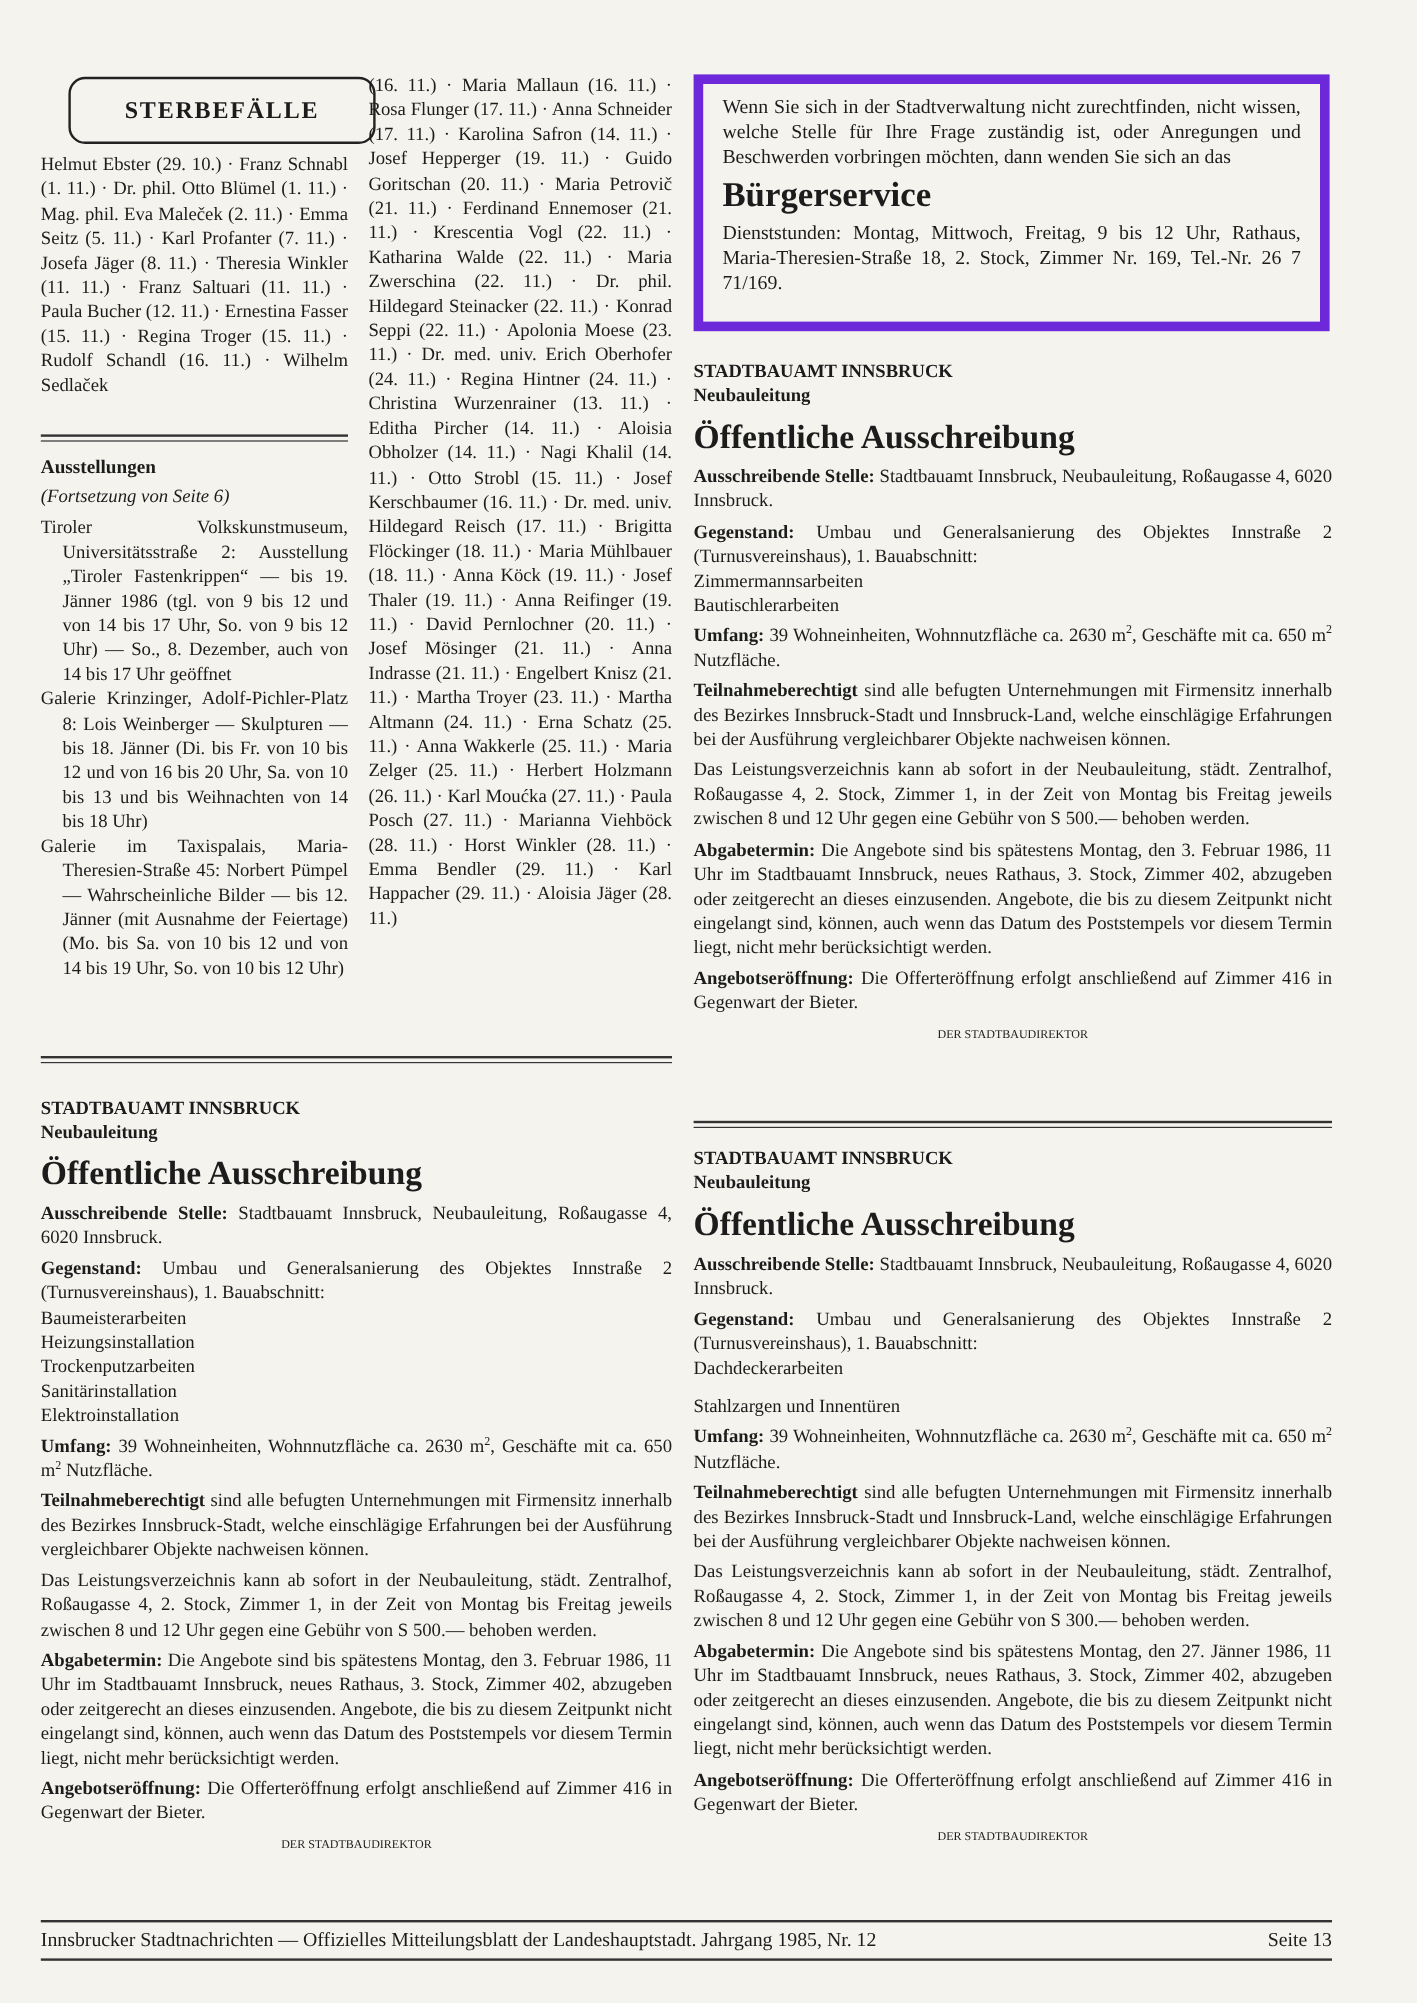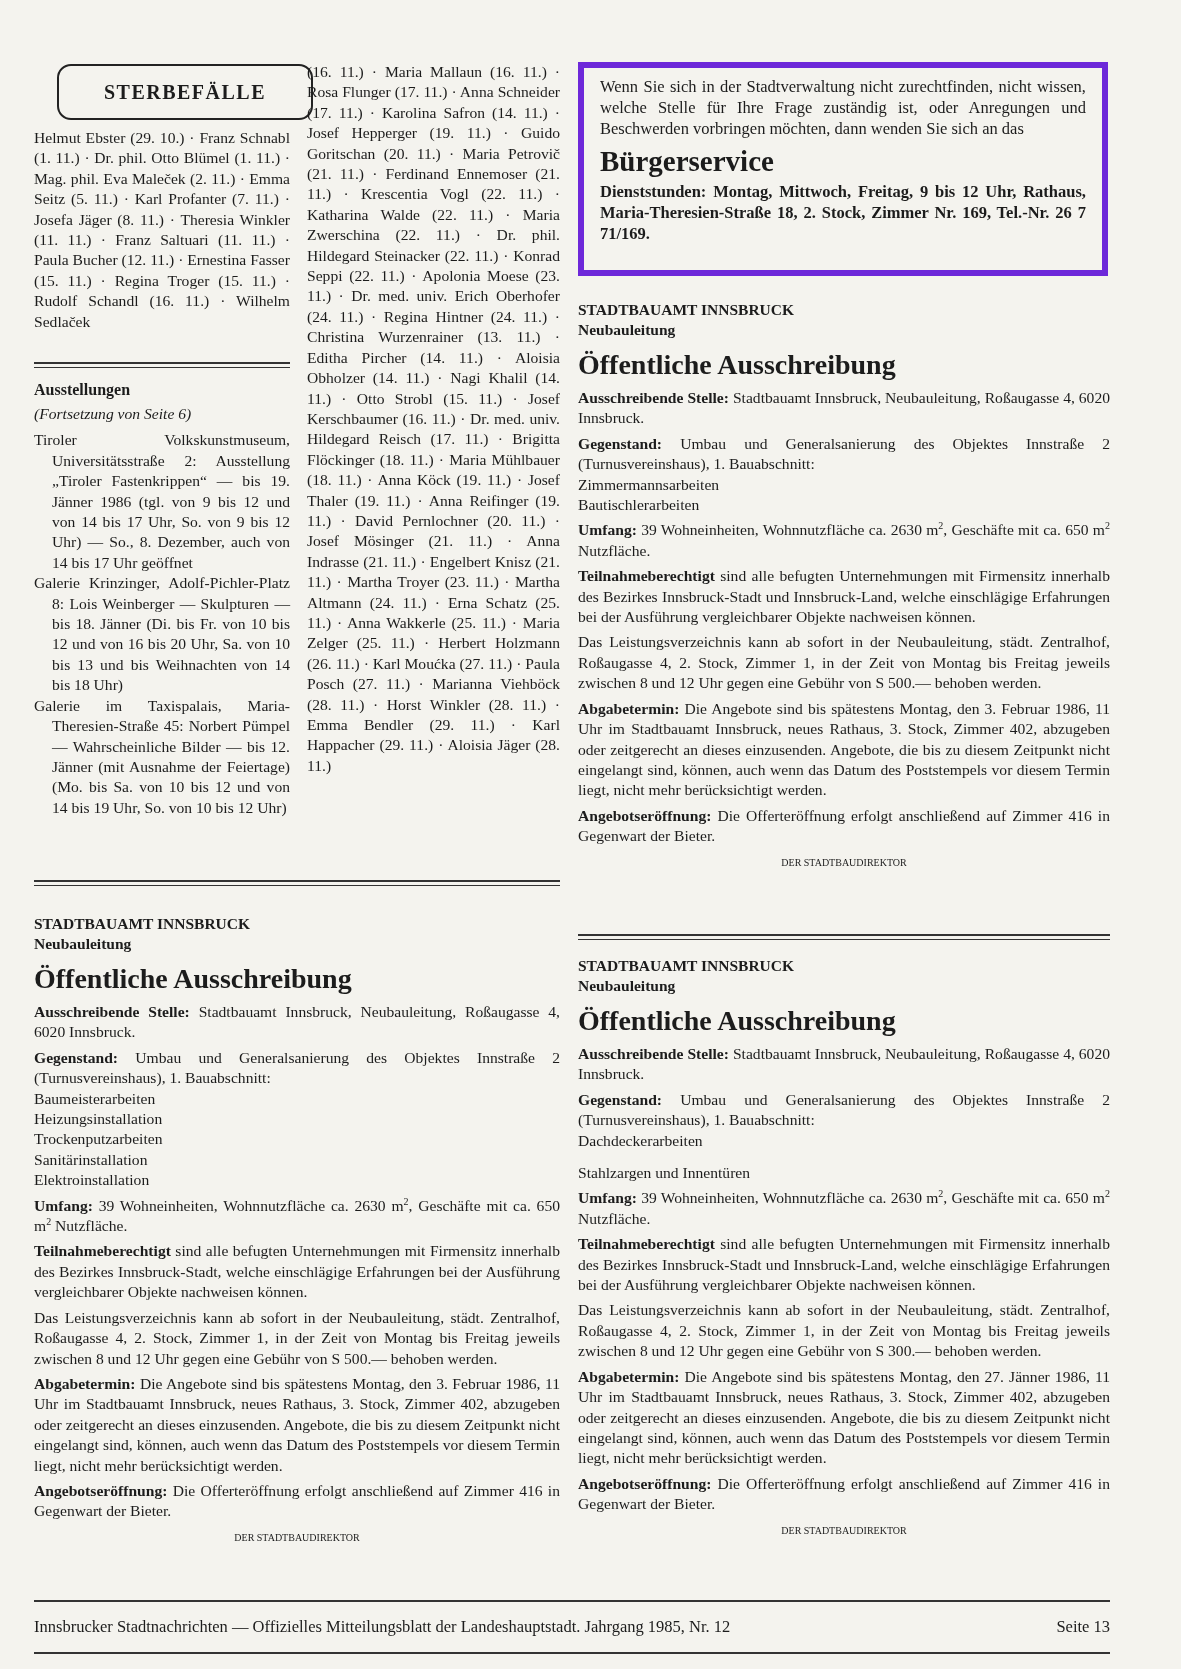--- a/index.html
+++ b/index.html
@@ -9,23 +9,23 @@
   .col { font-size:15.6px; line-height:20.4px; text-align:justify; }
   .box-title { left:36px; top:64px; width:252px; height:52px; border:2px solid #222; border-radius:14px;
     display:flex; align-items:center; justify-content:center; font-weight:bold; font-size:20px; letter-spacing:1.5px;margin-left:21px; }
   .dbl { height:0; border-top:2px solid #333; border-bottom:1px solid #333; padding-top:3px; }
   .h-small { font-weight:bold; font-size:15.5px; line-height:20px; }
   .h-big { font-weight:bold; font-size:28px; line-height:34px; margin:8px 0 6px 0; }
   .p { margin:0 0 5px 0; }
   .hang { padding-left:18px; text-indent:-18px; margin:0; }
   b { font-weight:bold; }
   .sig { text-align:center; margin-top:6px; font-size:10px; }
-  .info { left:578px; top:62px; width:530px; height:214px; border:6px solid #6d28d9; box-sizing:border-box; padding:8px 16px; font-size:16.5px; line-height:21px; }
+  .info { left:578px; top:62px; width:530px; height:214px; border:8px solid #6d28d9; box-sizing:border-box; padding:8px 16px; font-size:16.5px; line-height:21px; }
   .bs { font-weight:bold; font-size:29px; line-height:36px; margin:4px 0 2px 0; }
-  .footer { left:34px; top:1600px; width:1076px; border-top:2px solid #333; border-bottom:2px solid #333; padding:15px 0; display:flex; justify-content:space-between; font-size:16.5px; }
+  .footer { left:34px; top:1600px; width:1076px; border-top:2px solid #333; border-bottom:2px solid #333; padding:5px 0; display:flex; justify-content:space-between; font-size:16.5px; }
   sup { font-size:10px; line-height:0; }
 </style>
 </head>
 <body>
 
 <div class="abs box-title">
   <span>STERBEFÄLLE</span>
 </div>
 <div class="abs col" style="left:34px; top:128px; width:256px;">Helmut Ebster (29. 10.) · Franz Schnabl (1. 11.) · Dr. phil. Otto Blümel (1. 11.) · Mag. phil. Eva Maleček (2. 11.) · Emma Seitz (5. 11.) · Karl Profanter (7. 11.) · Josefa Jäger (8. 11.) · Theresia Winkler (11. 11.) · Franz Saltuari (11. 11.) · Paula Bucher (12. 11.) · Ernestina Fasser (15. 11.) · Regina Troger (15. 11.) · Rudolf Schandl (16. 11.) · Wilhelm Sedlaček</div>
 <div class="abs col" style="left:307px; top:62px; width:253px;">(16. 11.) · Maria Mallaun (16. 11.) · Rosa Flunger (17. 11.) · Anna Schneider (17. 11.) · Karolina Safron (14. 11.) · Josef Hepperger (19. 11.) · Guido Goritschan (20. 11.) · Maria Petrovič (21. 11.) · Ferdinand Ennemoser (21. 11.) · Krescentia Vogl (22. 11.) · Katharina Walde (22. 11.) · Maria Zwerschina (22. 11.) · Dr. phil. Hildegard Steinacker (22. 11.) · Konrad Seppi (22. 11.) · Apolonia Moese (23. 11.) · Dr. med. univ. Erich Oberhofer (24. 11.) · Regina Hintner (24. 11.) · Christina Wurzenrainer (13. 11.) · Editha Pircher (14. 11.) · Aloisia Obholzer (14. 11.) · Nagi Khalil (14. 11.) · Otto Strobl (15. 11.) · Josef Kerschbaumer (16. 11.) · Dr. med. univ. Hildegard Reisch (17. 11.) · Brigitta Flöckinger (18. 11.) · Maria Mühlbauer (18. 11.) · Anna Köck (19. 11.) · Josef Thaler (19. 11.) · Anna Reifinger (19. 11.) · David Pernlochner (20. 11.) · Josef Mösinger (21. 11.) · Anna Indrasse (21. 11.) · Engelbert Knisz (21. 11.) · Martha Troyer (23. 11.) · Martha Altmann (24. 11.) · Erna Schatz (25. 11.) · Anna Wakkerle (25. 11.) · Maria Zelger (25. 11.) · Herbert Holzmann (26. 11.) · Karl Moućka (27. 11.) · Paula Posch (27. 11.) · Marianna Viehböck (28. 11.) · Horst Winkler (28. 11.) · Emma Bendler (29. 11.) · Karl Happacher (29. 11.) · Aloisia Jäger (28. 11.)</div>
@@ -38,21 +38,21 @@
   <p class="hang">Tiroler Volkskunstmuseum, Universitätsstraße 2: Ausstellung „Tiroler Fastenkrippen“ — bis 19. Jänner 1986 (tgl. von 9 bis 12 und von 14 bis 17 Uhr, So. von 9 bis 12 Uhr) — So., 8. Dezember, auch von 14 bis 17 Uhr geöffnet</p>
   <p class="hang">Galerie Krinzinger, Adolf-Pichler-Platz 8: Lois Weinberger — Skulpturen — bis 18. Jänner (Di. bis Fr. von 10 bis 12 und von 16 bis 20 Uhr, Sa. von 10 bis 13 und bis Weihnachten von 14 bis 18 Uhr)</p>
   <p class="hang">Galerie im Taxispalais, Maria-Theresien-Straße 45: Norbert Pümpel — Wahrscheinliche Bilder — bis 12. Jänner (mit Ausnahme der Feiertage) (Mo. bis Sa. von 10 bis 12 und von 14 bis 19 Uhr, So. von 10 bis 12 Uhr)</p>
 </div>
 
 <div class="abs dbl" style="left:34px; top:880px; width:526px;"></div>
 
 <div class="abs info">
   <div style="text-align:justify;">Wenn Sie sich in der Stadtverwaltung nicht zurechtfinden, nicht wissen, welche Stelle für Ihre Frage zuständig ist, oder Anregungen und Beschwerden vorbringen möchten, dann wenden Sie sich an das</div>
   <div class="bs">Bürgerservice</div>
-  <div style="text-align:justify;font-weight:bold;">Dienststunden: Montag, Mittwoch, Freitag, 9 bis 12 Uhr, Rathaus, Maria-Theresien-Straße 18, 2. Stock, Zimmer Nr. 169, Tel.-Nr. 26 7 71/169.</div>
+  <div style="text-align:justify;">Dienststunden: Montag, Mittwoch, Freitag, 9 bis 12 Uhr, Rathaus, Maria-Theresien-Straße 18, 2. Stock, Zimmer Nr. 169, Tel.-Nr. 26 7 71/169.</div>
 </div>
 
 <div class="abs col" style="left:578px; top:300px; width:532px;">
   <div class="h-small">STADTBAUAMT INNSBRUCK</div>
   <div class="h-small">Neubauleitung</div>
   <div class="h-big">Öffentliche Ausschreibung</div>
   <p class="p"><b>Ausschreibende Stelle:</b><span> Stadtbauamt Innsbruck, Neubauleitung, Roßaugasse 4, 6020 Innsbruck.</span></p>
   <p class="p" style="margin:0;"><b>Gegenstand:</b><span> Umbau und Generalsanierung des Objektes Innstraße 2 (Turnusvereinshaus), 1. Bauabschnitt:</span></p>
   <div>Zimmermannsarbeiten</div>
   <div style="margin-bottom:5px;">Bautischlerarbeiten</div>

